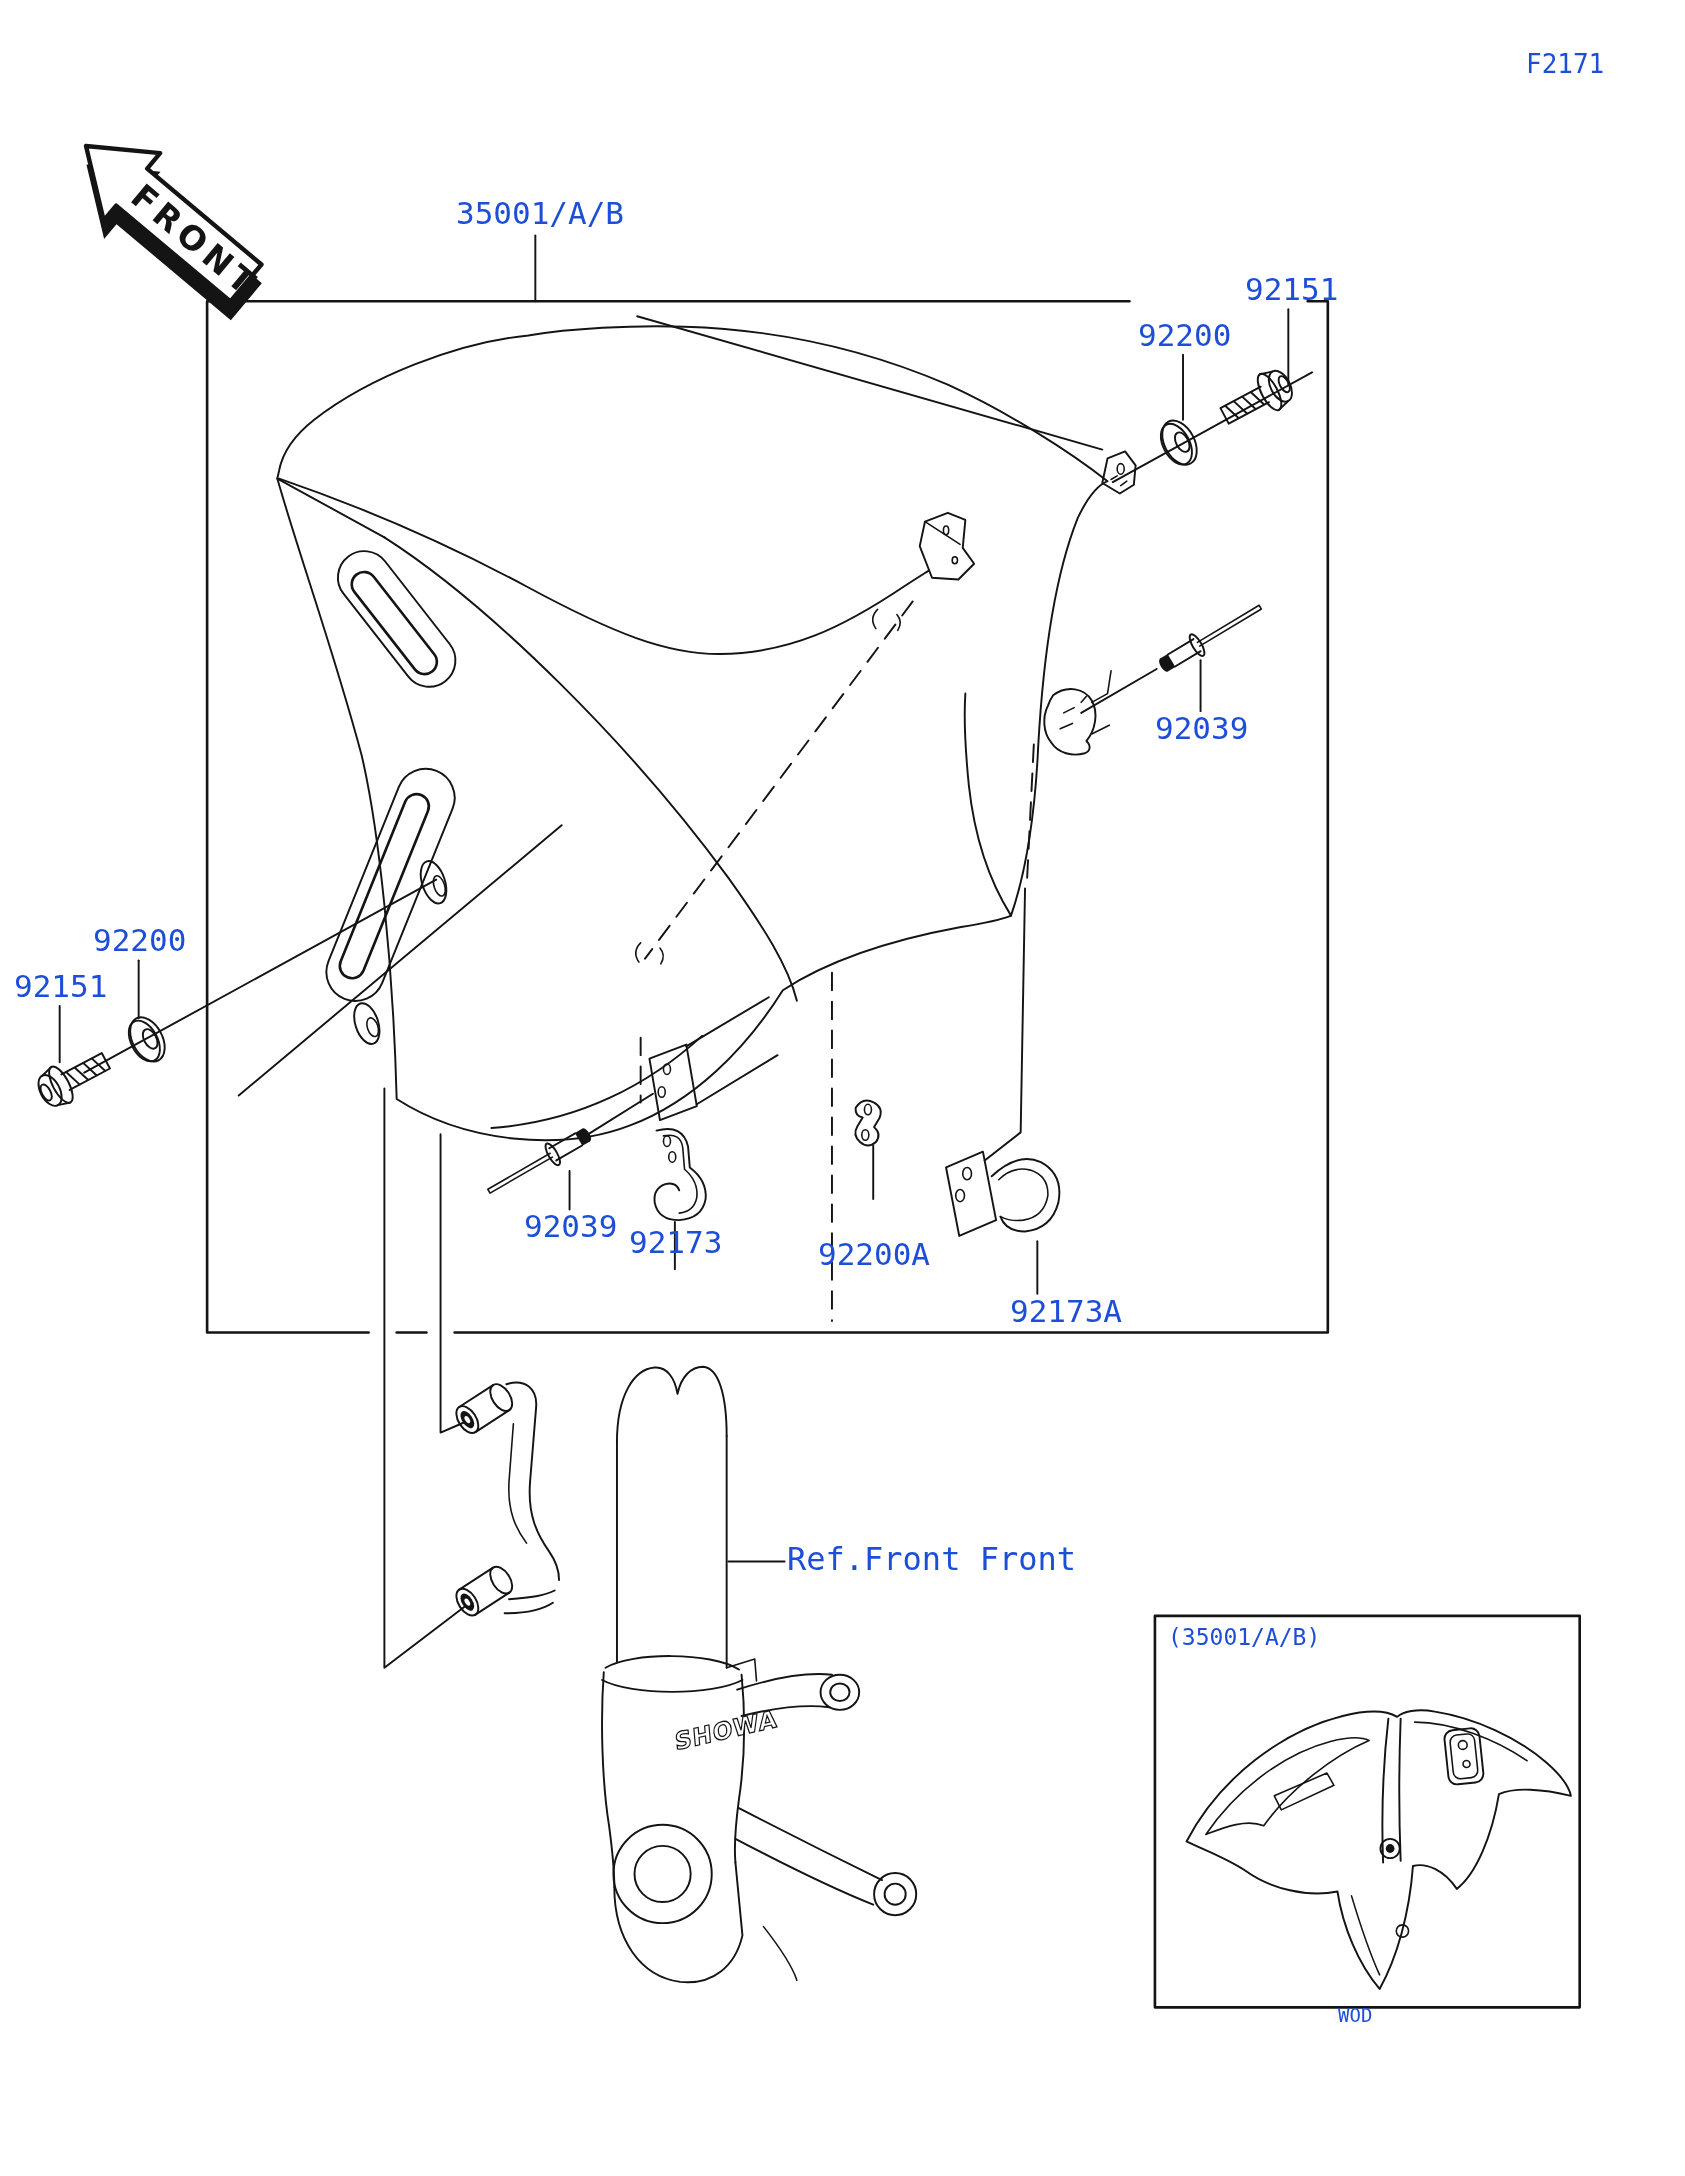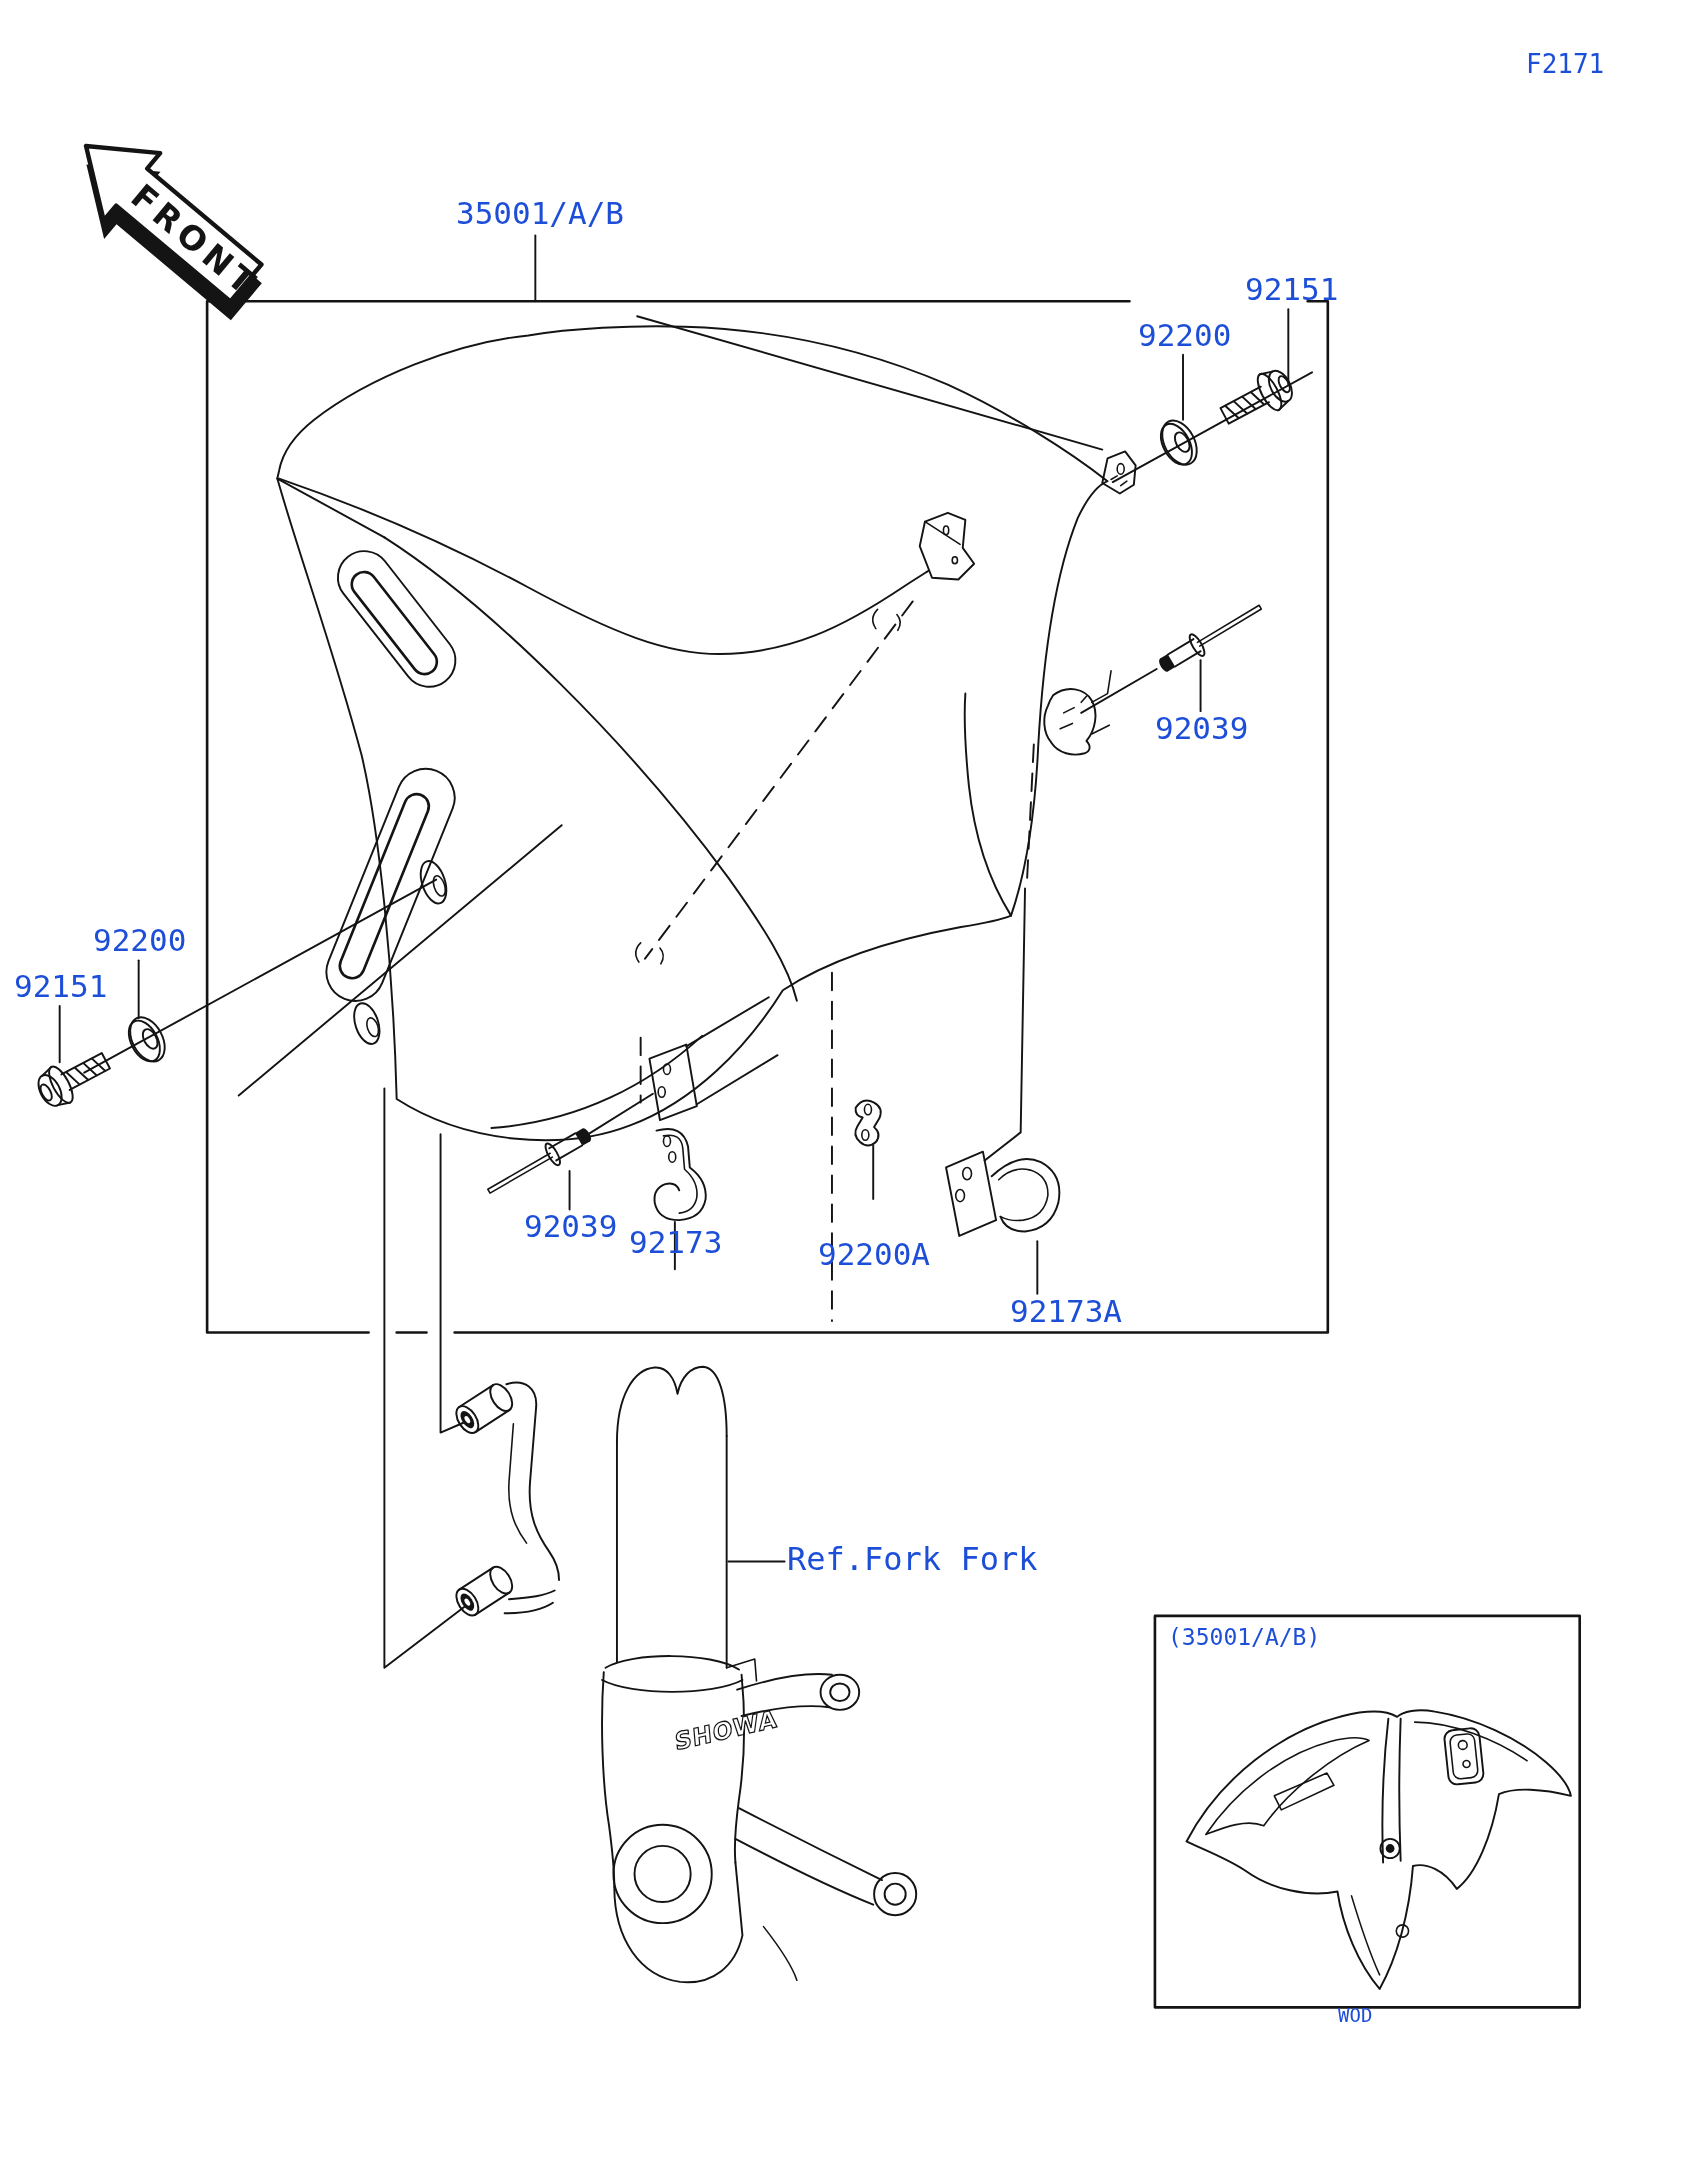--- a/index.html
+++ b/index.html
@@ -274,17 +274,17 @@
   <div class="lbl" id="lbl-group">35001/A/B</div>
   <div class="lbl" id="lbl-screw-tr">92151</div>
   <div class="lbl" id="lbl-washer-tr">92200</div>
   <div class="lbl" id="lbl-rivet-r">92039</div>
   <div class="lbl" id="lbl-washer-l">92200</div>
   <div class="lbl" id="lbl-screw-l">92151</div>
   <div class="lbl" id="lbl-rivet-b">92039</div>
   <div class="lbl" id="lbl-clamp-b">92173</div>
   <div class="lbl" id="lbl-washer-b">92200A</div>
   <div class="lbl" id="lbl-clamp-b2">92173A</div>
-  <div class="lbl" id="lbl-ref">Ref.Fork Fork</div>
+  <div class="lbl" id="lbl-ref">Ref.Front Front</div>
   <div class="lbl" id="lbl-inset">(35001/A/B)</div>
   <div class="lbl" id="lbl-wod">WOD</div>
 </div>
 
 
 </body></html>

